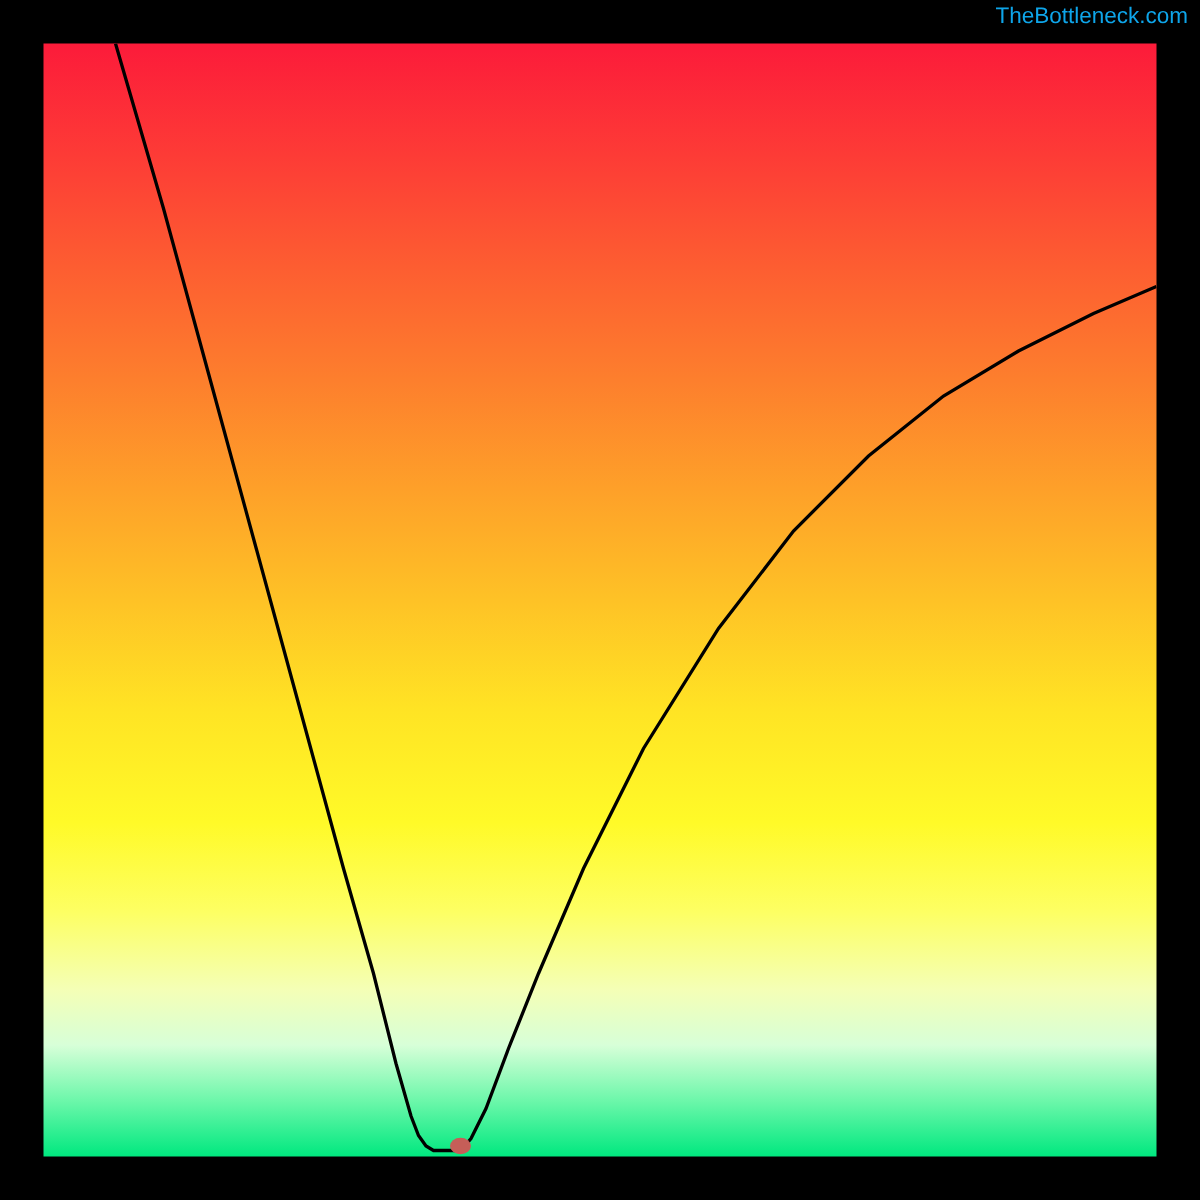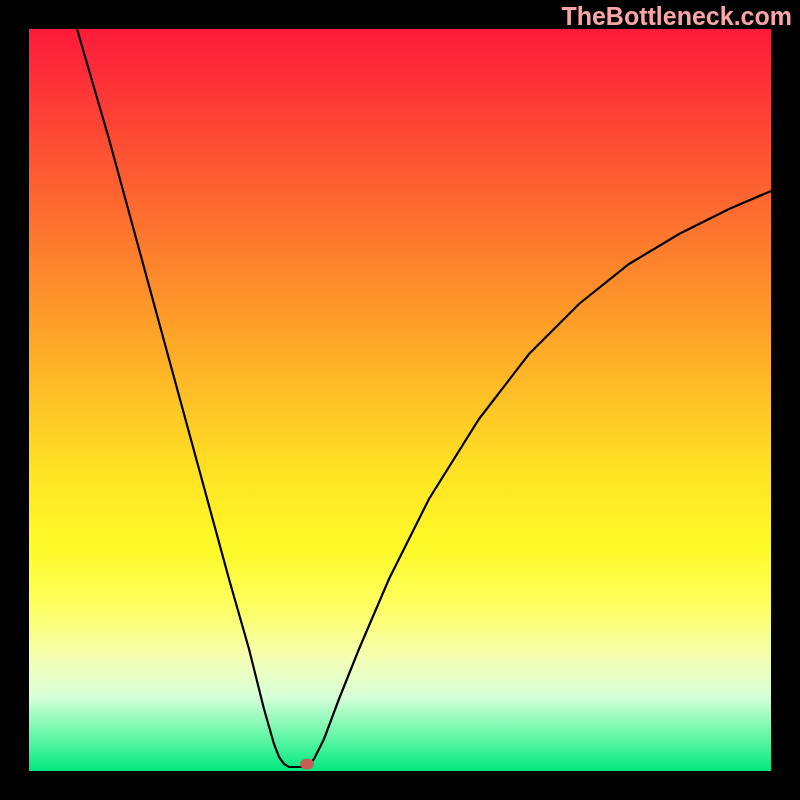--- a/index.html
+++ b/index.html
@@ -8,23 +8,23 @@
     height: 800px;
     background: #000;
     position: relative;
     overflow: hidden;
     font-family: Arial, sans-serif;
   }
   .watermark {
     position: absolute;
     top: 2px;
     right: 8px;
-    color: #fca5a5;
-    font-size: 25px;
-    font-weight: 700;
+    color: #0ea5e9;
+    font-size: 15px;
+    font-weight: 400;
     z-index: 10;
   }
   .plot-area {
     position: absolute;
     left: 29px;
     top: 29px;
     width: 742px;
     height: 742px;
     background: linear-gradient(to bottom,
       #fc1b3a 0%,

